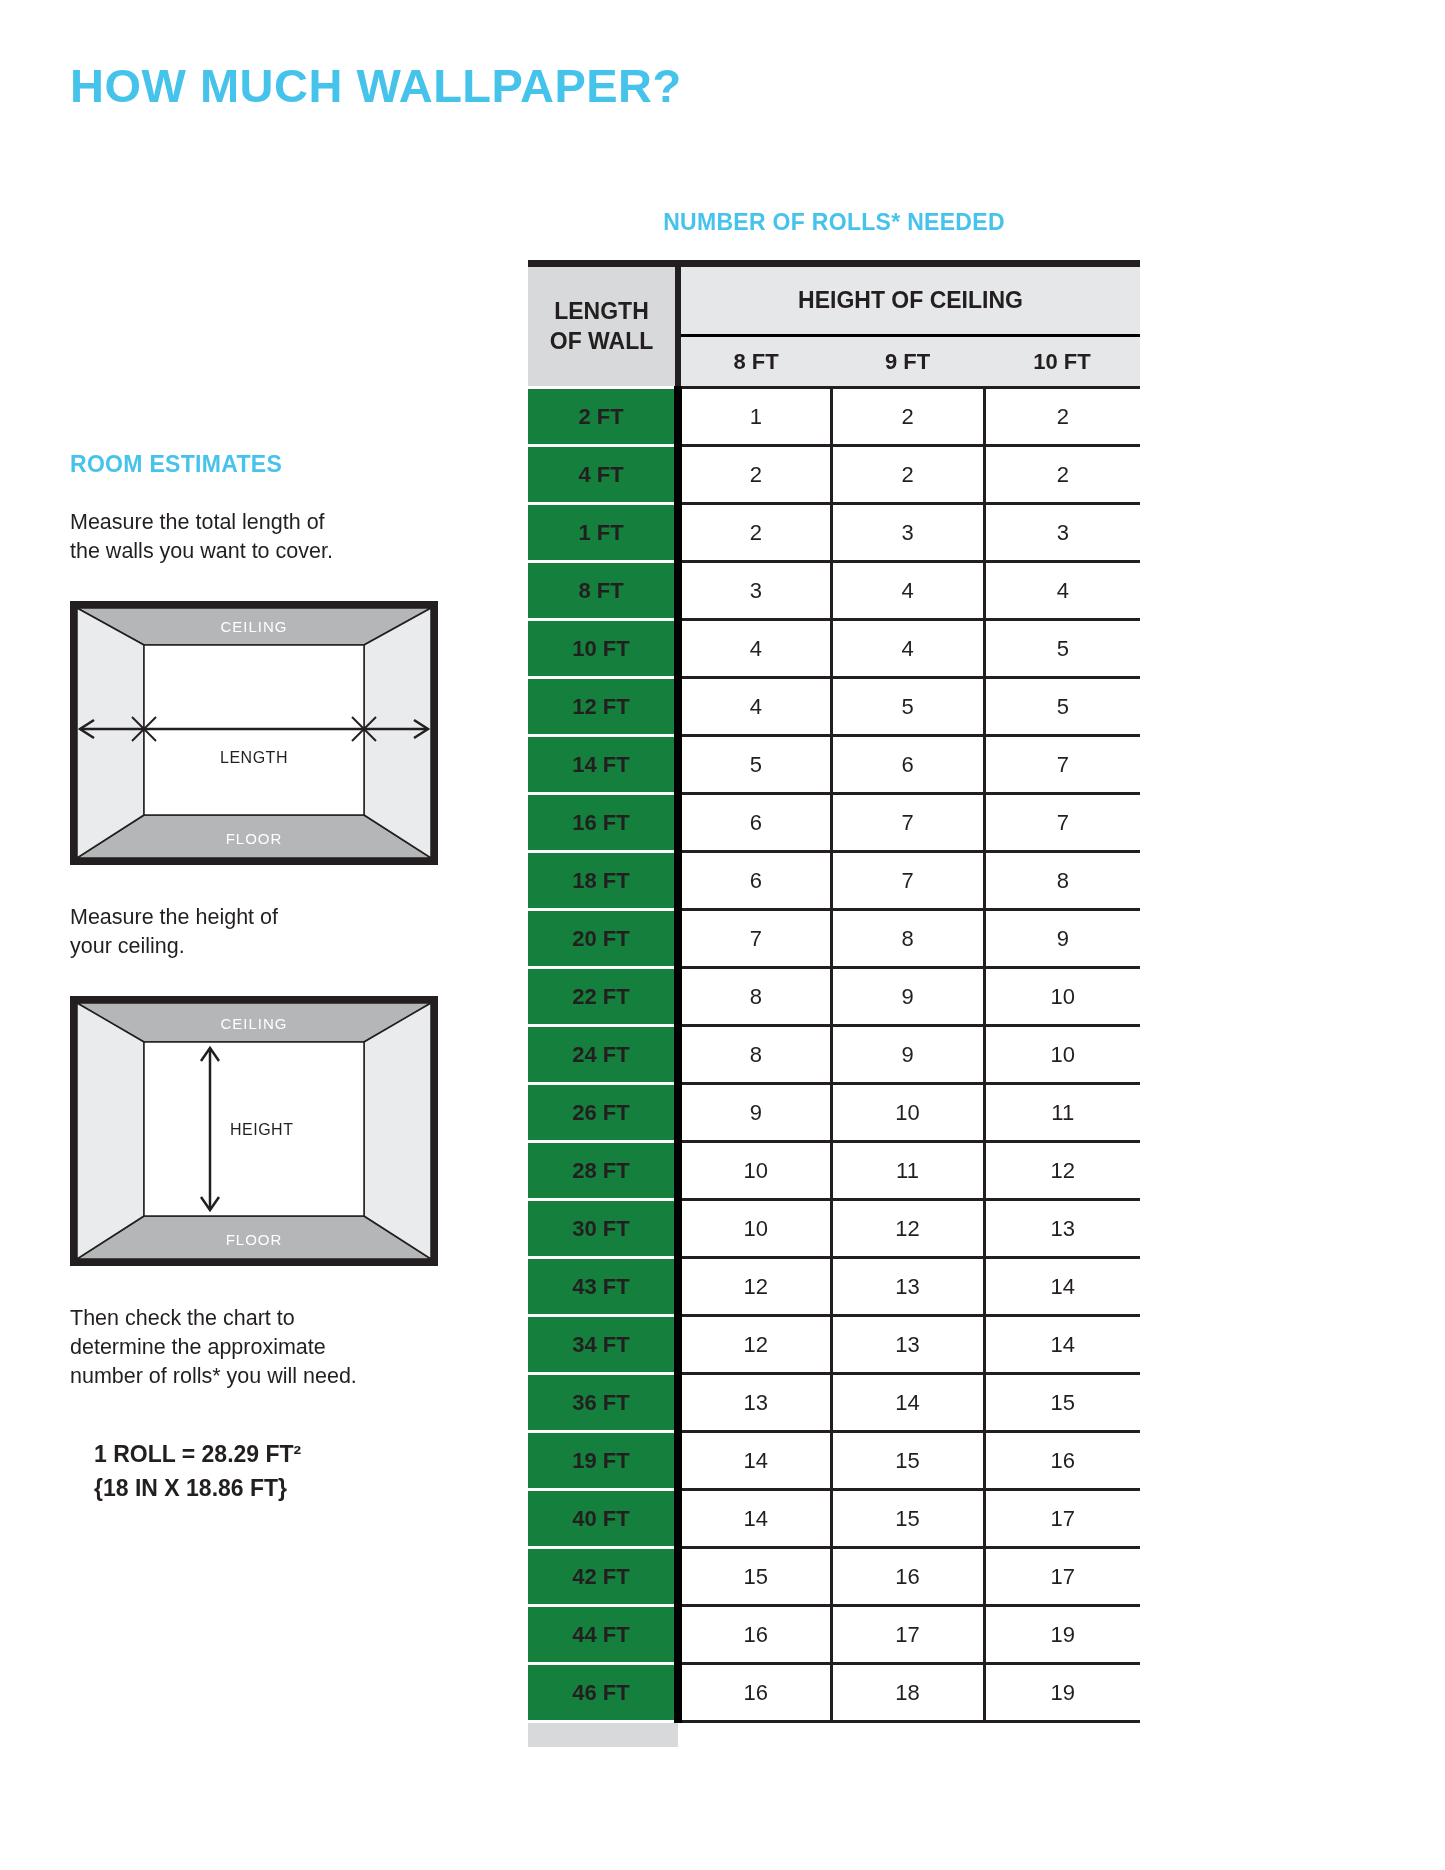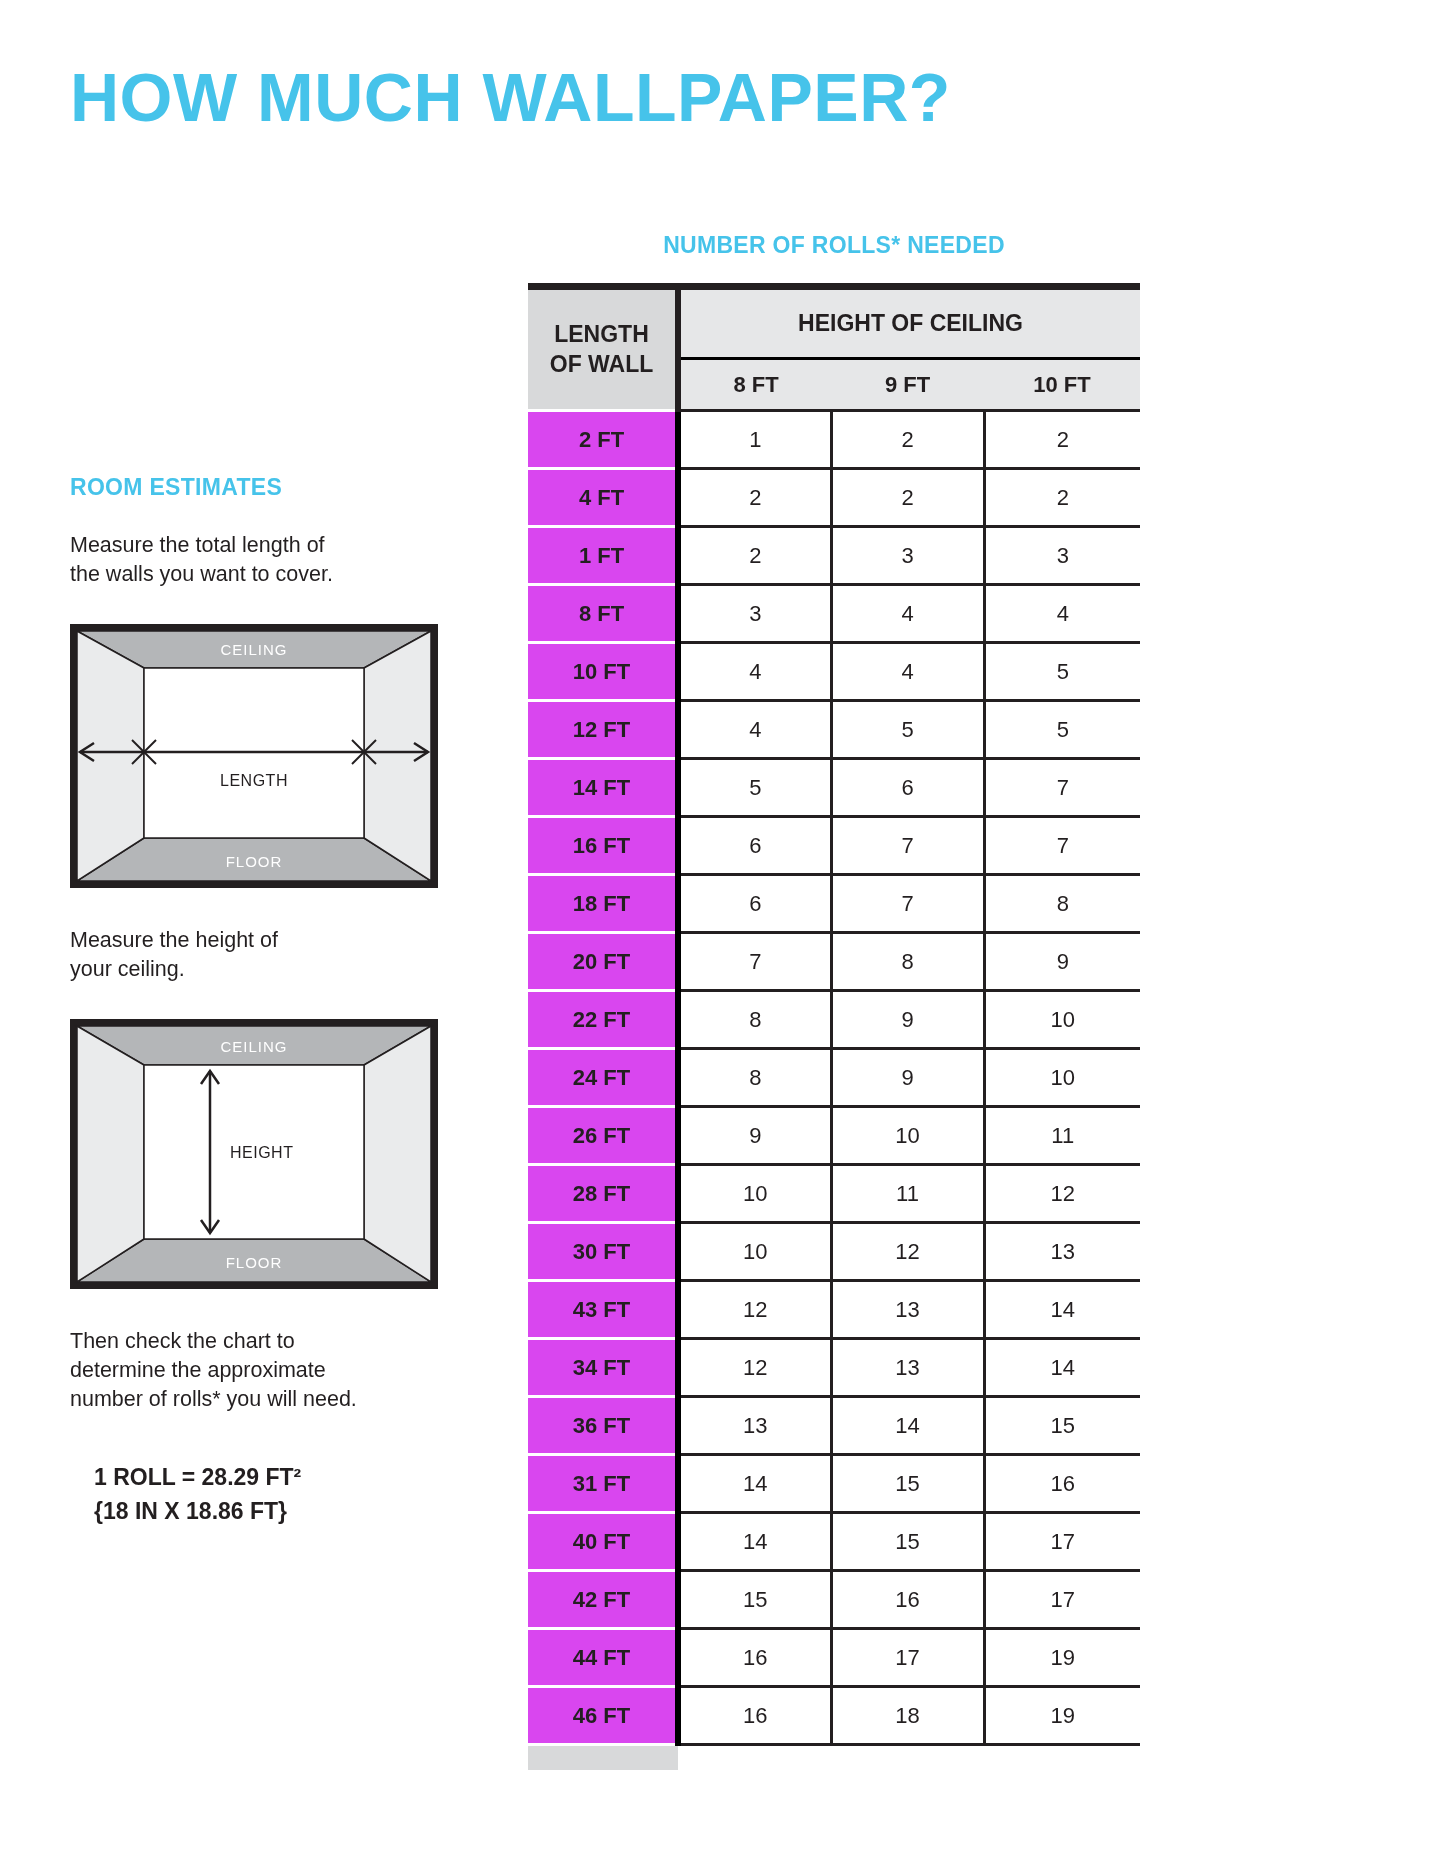--- a/index.html
+++ b/index.html
@@ -4,21 +4,21 @@
 <style>
   * { margin:0; padding:0; box-sizing:border-box; }
   html,body { background:#ffffff; }
   .page {
     width:1445px; height:1870px; background:#ffffff; position:relative;
     font-family:"Liberation Sans","DejaVu Sans",sans-serif; color:#231f20;
     overflow:hidden;
   }
   .inner { padding:58px 0 0 70px; }
   .page-title {
-    font-size:68px; font-weight:bold; color:#46c3ea; letter-spacing:0.5px;
+    font-size:47px; font-weight:bold; color:#46c3ea; letter-spacing:0.5px;
     margin-bottom:96px;
   }
   .columns { display:flex; align-items:center; }
   .left-col { width:372px; margin-right:86px; flex:0 0 auto; }
   .right-col { width:612px; flex:0 0 auto; }
 
   .section-heading {
     font-size:23px; font-weight:bold; color:#46c3ea; letter-spacing:0.3px;
     margin-bottom:30px;
   }
@@ -53,21 +53,21 @@
   }
   .th-ceiling {
     background:#e6e7e8; border-bottom:3px solid #000000;
     font-weight:bold; font-size:23px; text-align:center; height:72px; vertical-align:middle;
   }
   .th-ft {
     background:#e6e7e8; font-weight:bold; font-size:22px; text-align:center;
     height:52px; vertical-align:middle; border:none;
   }
   .len-cell {
-    background:#d946ef; border-right:6px solid #000000; border-bottom:3px solid #ffffff;
+    background:#15803d; border-right:8px solid #000000; border-bottom:3px solid #ffffff;
     font-weight:bold; font-size:22px; text-align:center; vertical-align:middle;
     height:58px;
   }
   .val-cell {
     border:3px solid #231f20; font-size:22px; text-align:center; vertical-align:middle;
     background:#ffffff; height:58px;
   }
   .val-cell:last-child { border-right:none; }
   .table-tab { width:150px; height:24px; background:#d8d9da; }
 </style>
@@ -265,21 +265,21 @@
                 <td class="val-cell">13</td>
                 <td class="val-cell">14</td>
               </tr>
               <tr>
                 <td class="len-cell">36 FT</td>
                 <td class="val-cell">13</td>
                 <td class="val-cell">14</td>
                 <td class="val-cell">15</td>
               </tr>
               <tr>
-                <td class="len-cell">31 FT</td>
+                <td class="len-cell">19 FT</td>
                 <td class="val-cell">14</td>
                 <td class="val-cell">15</td>
                 <td class="val-cell">16</td>
               </tr>
               <tr>
                 <td class="len-cell">40 FT</td>
                 <td class="val-cell">14</td>
                 <td class="val-cell">15</td>
                 <td class="val-cell">17</td>
               </tr>

